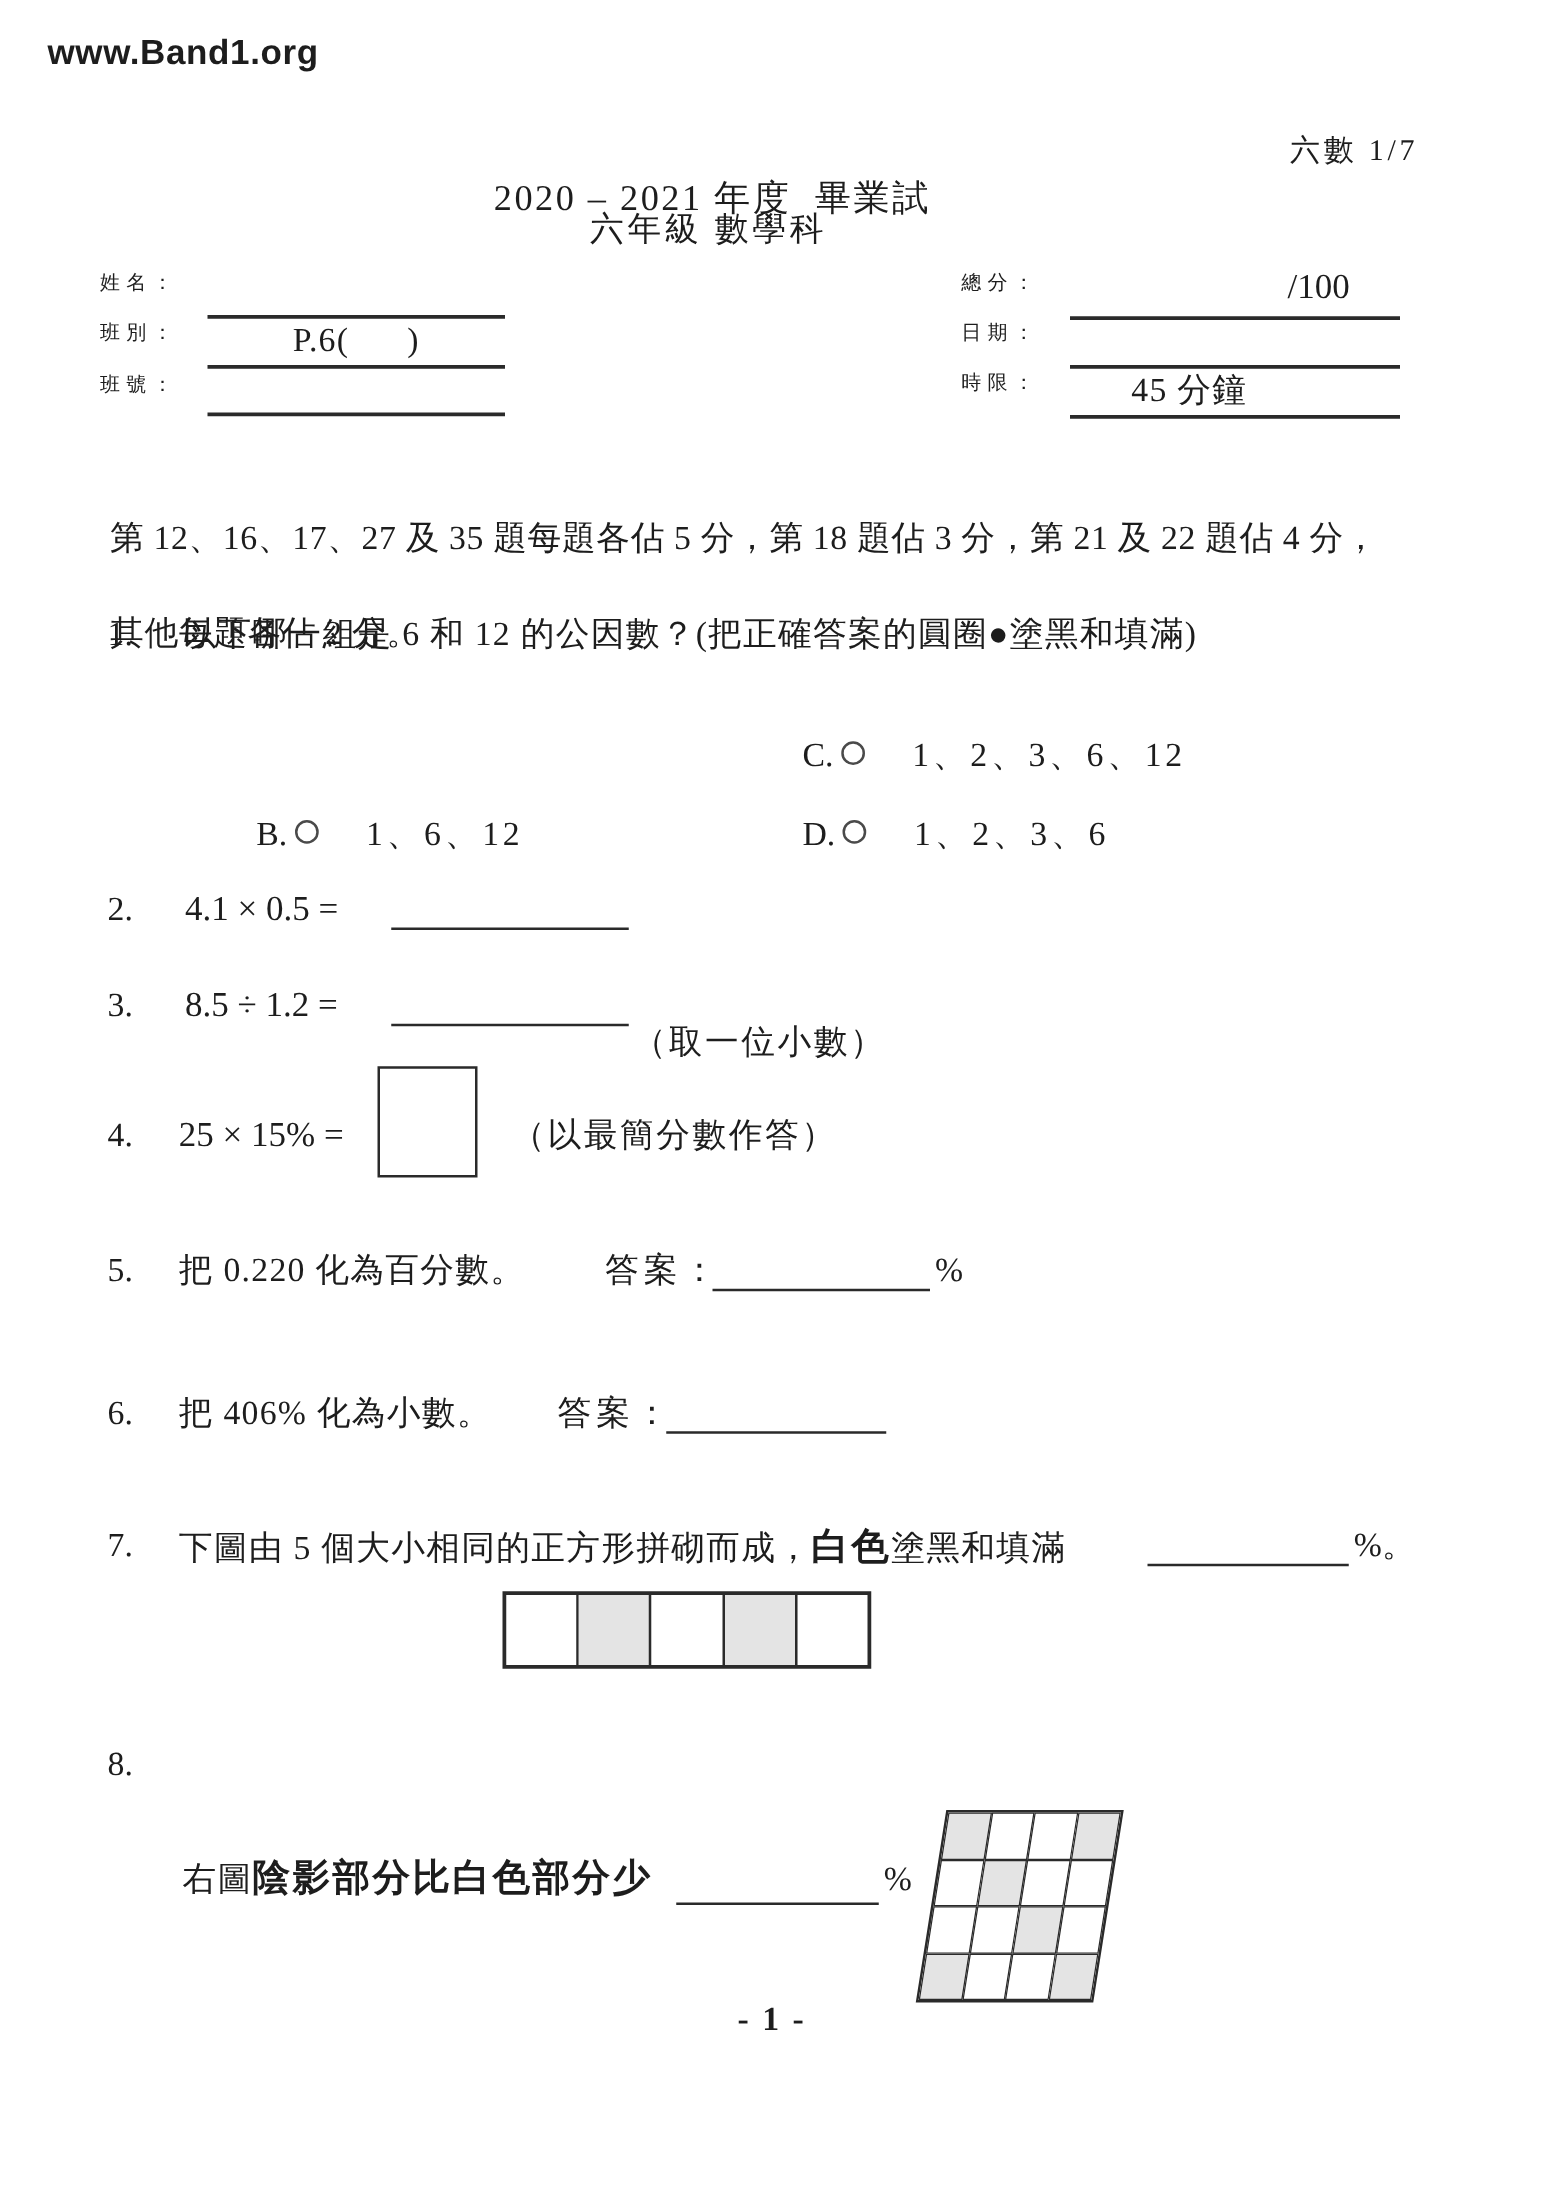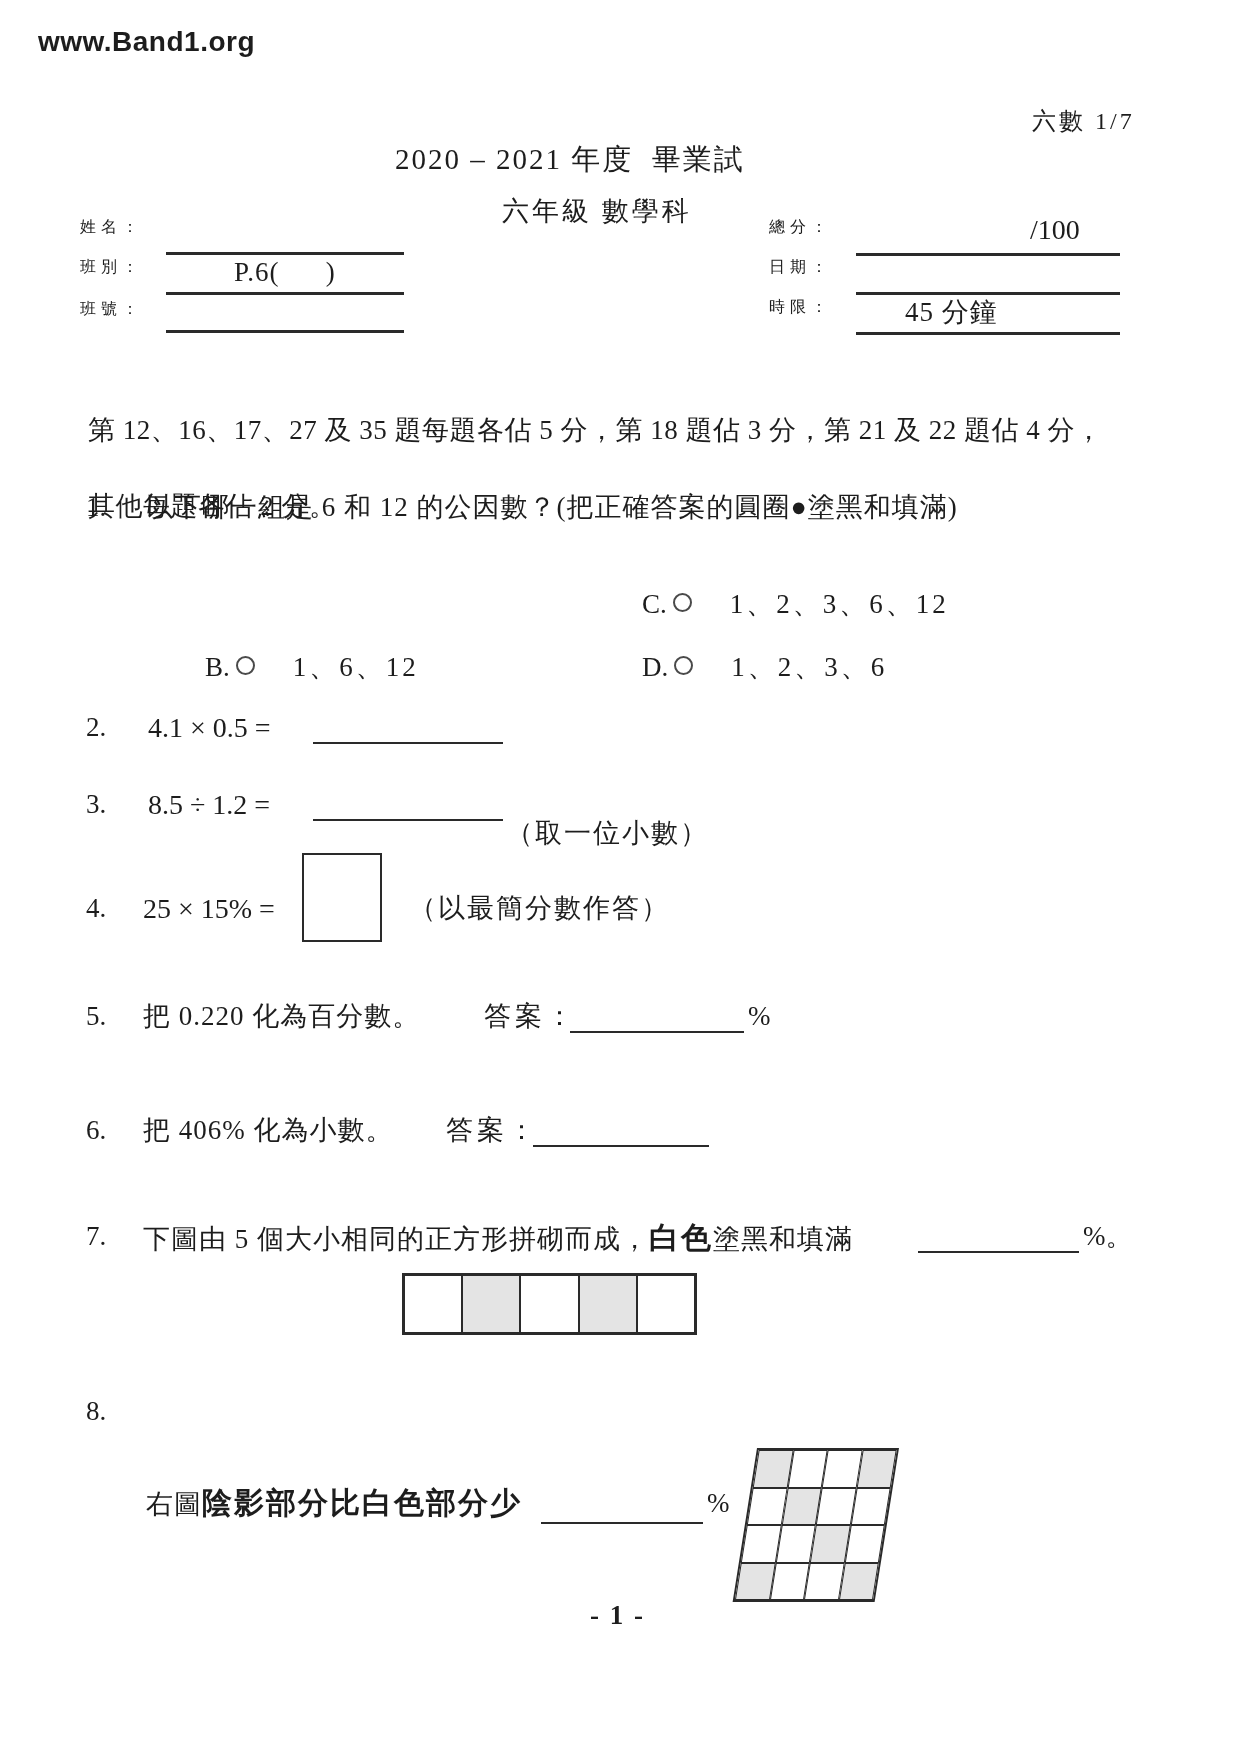--- a/index.html
+++ b/index.html
@@ -58,21 +58,21 @@
   .shaded{background:var(--shade);}
 </style>
 </head>
 <body>
 
 <div class="page">
 
   <div class="abs sans watermark" style="left:38px;top:26px;">www.Band1.org</div>
   <div class="abs pagecode" style="left:1032px;top:108px;">六數 1/7</div>
   <div class="abs title" style="left:395px;top:143px;">2020 – 2021 年度  畢業試</div>
-  <div class="abs subtitle" style="left:472px;top:196px;margin-left:30px;">六年級 數學科</div>
+  <div class="abs subtitle" style="left:472px;top:168px;">六年級 數學科</div>
 
   <div class="abs flabel" style="left:80px;top:218px;">姓名：</div>
   <div class="ul formline" style="left:166px;top:222px;width:238px;height:30px;"></div>
 
   <div class="abs flabel" style="left:80px;top:258px;">班別：</div>
   <div class="ul formline" style="left:166px;top:262px;width:238px;height:30px;"></div>
   <div class="abs fvalue" style="left:166px;top:257px;width:238px;text-align:center;">P.6(      )</div>
 
   <div class="abs flabel" style="left:80px;top:300px;">班號：</div>
   <div class="ul formline" style="left:166px;top:300px;width:238px;height:30px;"></div>

